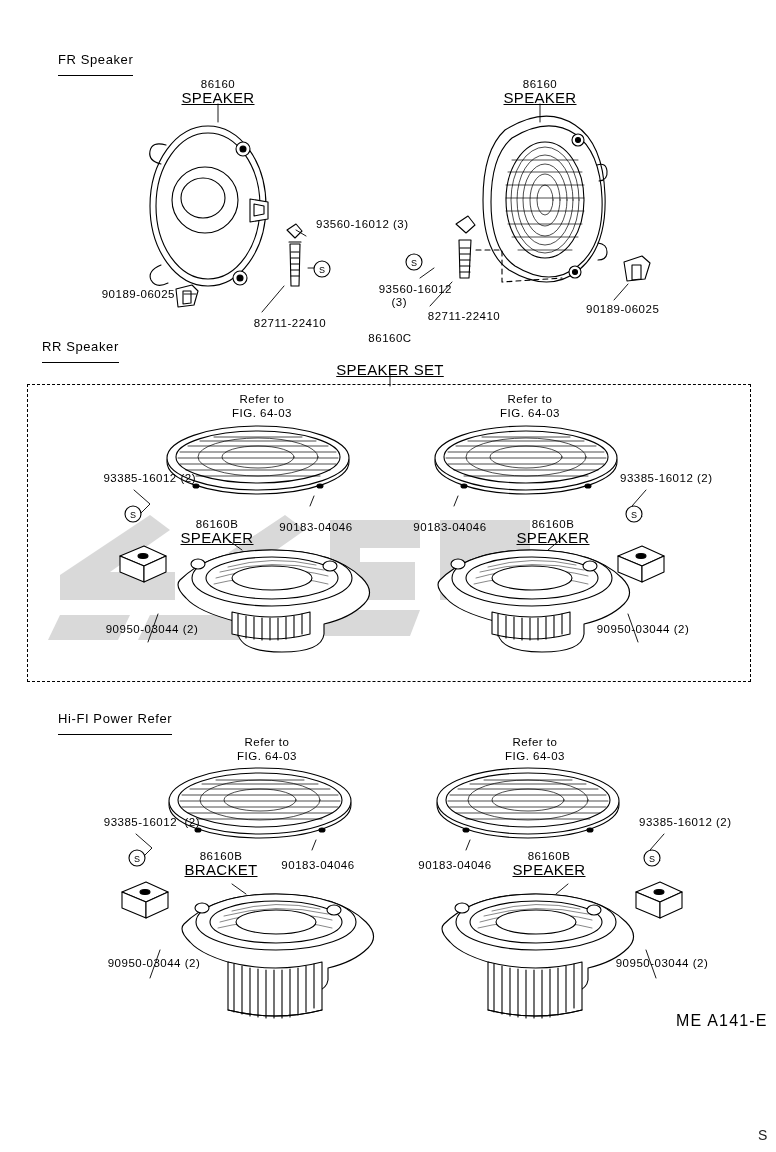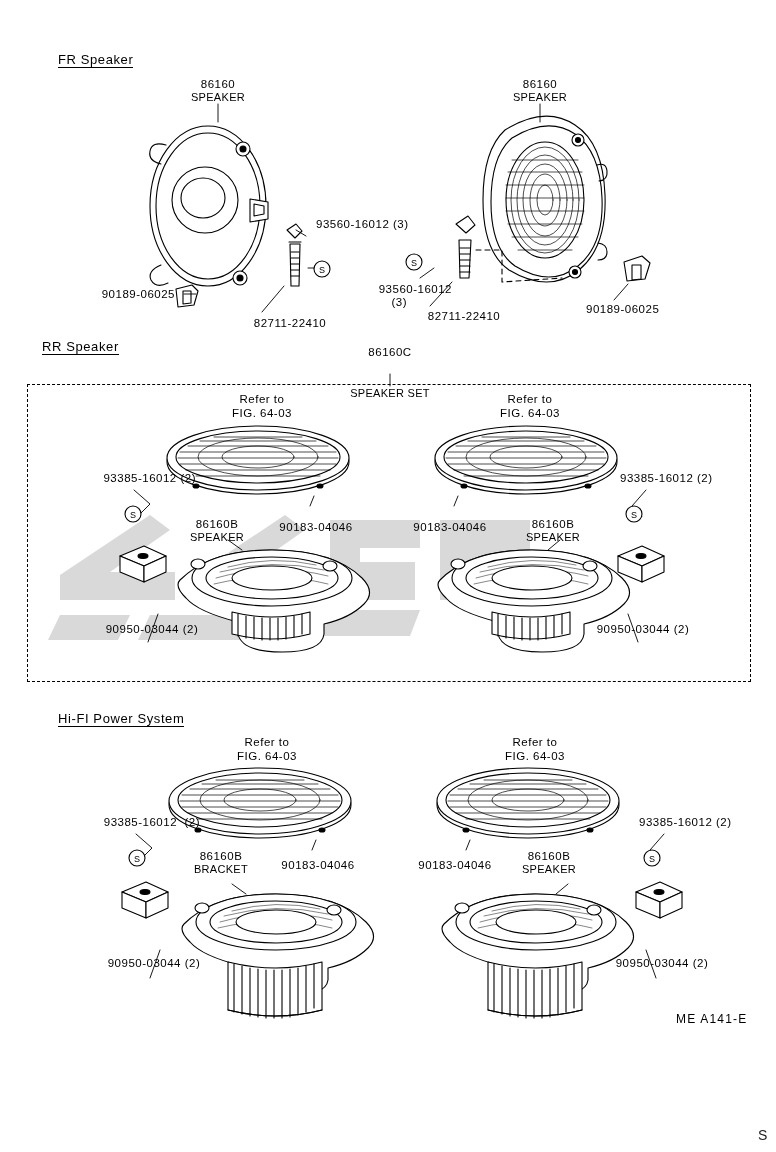--- a/index.html
+++ b/index.html
@@ -28,38 +28,39 @@
     white-space: pre;
     letter-spacing: 0.4px;
   }
   .lbl.c { text-align: left; transform: translateX(-50%); }
   .lbl.r { text-align: right; transform: translateX(-100%); }
   .sect-title {
     position: absolute;
     font-size: 13px;
     letter-spacing: 0.6px;
     white-space: nowrap;
-    padding-bottom: 0;
+    padding-bottom: 8px;
     border-bottom: 1.5px solid #000;
   }
   .small {
-    font-size: 11px;
+    font-size: 15px;
     letter-spacing: 0.3px;
+    text-decoration: underline;
   }
   .code {
     font-size: 11.5px;
     letter-spacing: 0.5px;
   }
   .dashbox {
     position: absolute;
     border: 1.6px dashed #000;
   }
   .footer-code {
     position: absolute;
-    font-size: 12px;
+    font-size: 16px;
     letter-spacing: 1.2px;
   }
   svg.art {
     position: absolute;
     left: 0; top: 0;
     width: 776px;
     height: 1152px;
     pointer-events: none;
   }
   .wm {
@@ -338,43 +339,43 @@
       <text x="634" y="517.5">S</text>
       <text x="137" y="861.5">S</text>
       <text x="652" y="861.5">S</text>
     </g>
   </svg>
 
   <div class="dashbox" style="left:27px; top:384px; width:722px; height:296px;"></div>
 
   <div class="sect-title" style="left:58px; top:52px;">FR Speaker</div>
   <div class="sect-title" style="left:42px; top:339px;text-align:right;">RR  Speaker</div>
-  <div class="sect-title" style="left:58px; top:711px;">Hi-FI Power System</div>
+  <div class="sect-title" style="left:58px; top:711px;">Hi-FI Power Refer</div>
 
   <div class="lbl c code" style="left:218px; top:78px;">86160</div>
   <div class="lbl c small" style="left:218px; top:91px;">SPEAKER</div>
 
   <div class="lbl c code" style="left:540px; top:78px;">86160</div>
   <div class="lbl c small" style="left:540px; top:91px;">SPEAKER</div>
 
   <div class="lbl code" style="left:316px; top:218px;">93560-16012 (3)</div>
 
   <div class="lbl r code" style="left:452px; top:283px;text-align:right;">93560-16012</div>
   <div class="lbl r code" style="left:407px; top:296px;">(3)</div>
 
   <div class="lbl r code" style="left:175px; top:288px;">90189-06025</div>
 
   <div class="lbl code" style="left:586px; top:303px;">90189-06025</div>
 
   <div class="lbl c code" style="left:290px; top:317px;">82711-22410</div>
 
   <div class="lbl c code" style="left:464px; top:310px;">82711-22410</div>
 
-  <div class="lbl c code" style="left:390px; top:346px;">86160C</div>
-  <div class="lbl c small" style="left:390px; top:363px;margin-top:24px;">SPEAKER SET</div>
+  <div class="lbl c code" style="left:390px; top:332px;">86160C</div>
+  <div class="lbl c small" style="left:390px; top:363px;">SPEAKER SET</div>
 
   <div class="lbl c code" style="left:262px; top:393px;">Refer to</div>
   <div class="lbl c code" style="left:262px; top:407px;">FIG. 64-03</div>
 
   <div class="lbl c code" style="left:530px; top:393px;">Refer to</div>
   <div class="lbl c code" style="left:530px; top:407px;">FIG. 64-03</div>
 
   <div class="lbl r code" style="left:196px; top:472px;">93385-16012 (2)</div>
   <div class="lbl code" style="left:620px; top:472px;">93385-16012 (2)</div>
 

